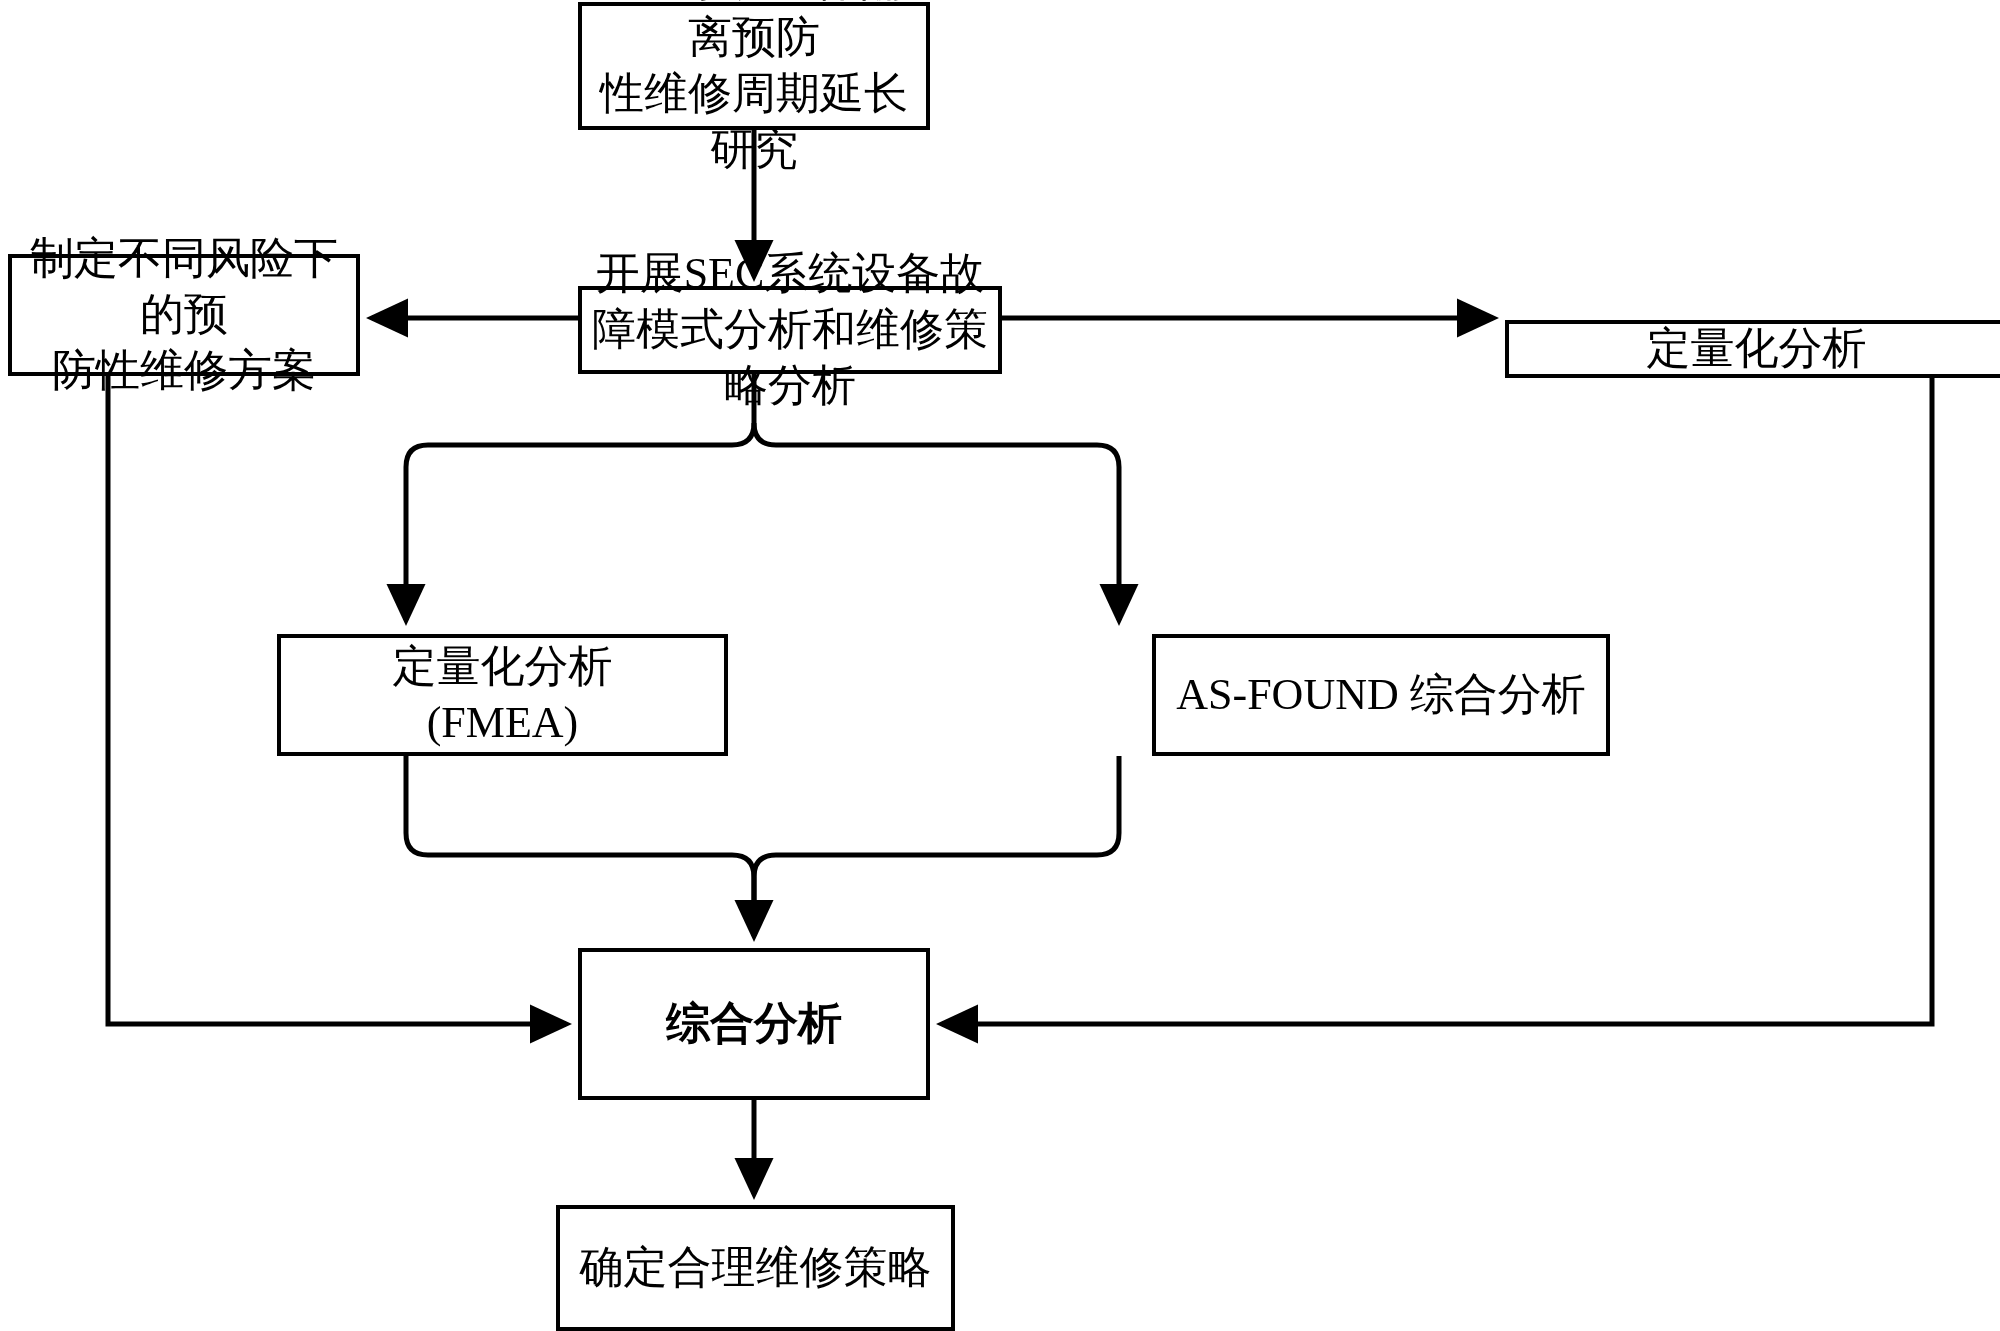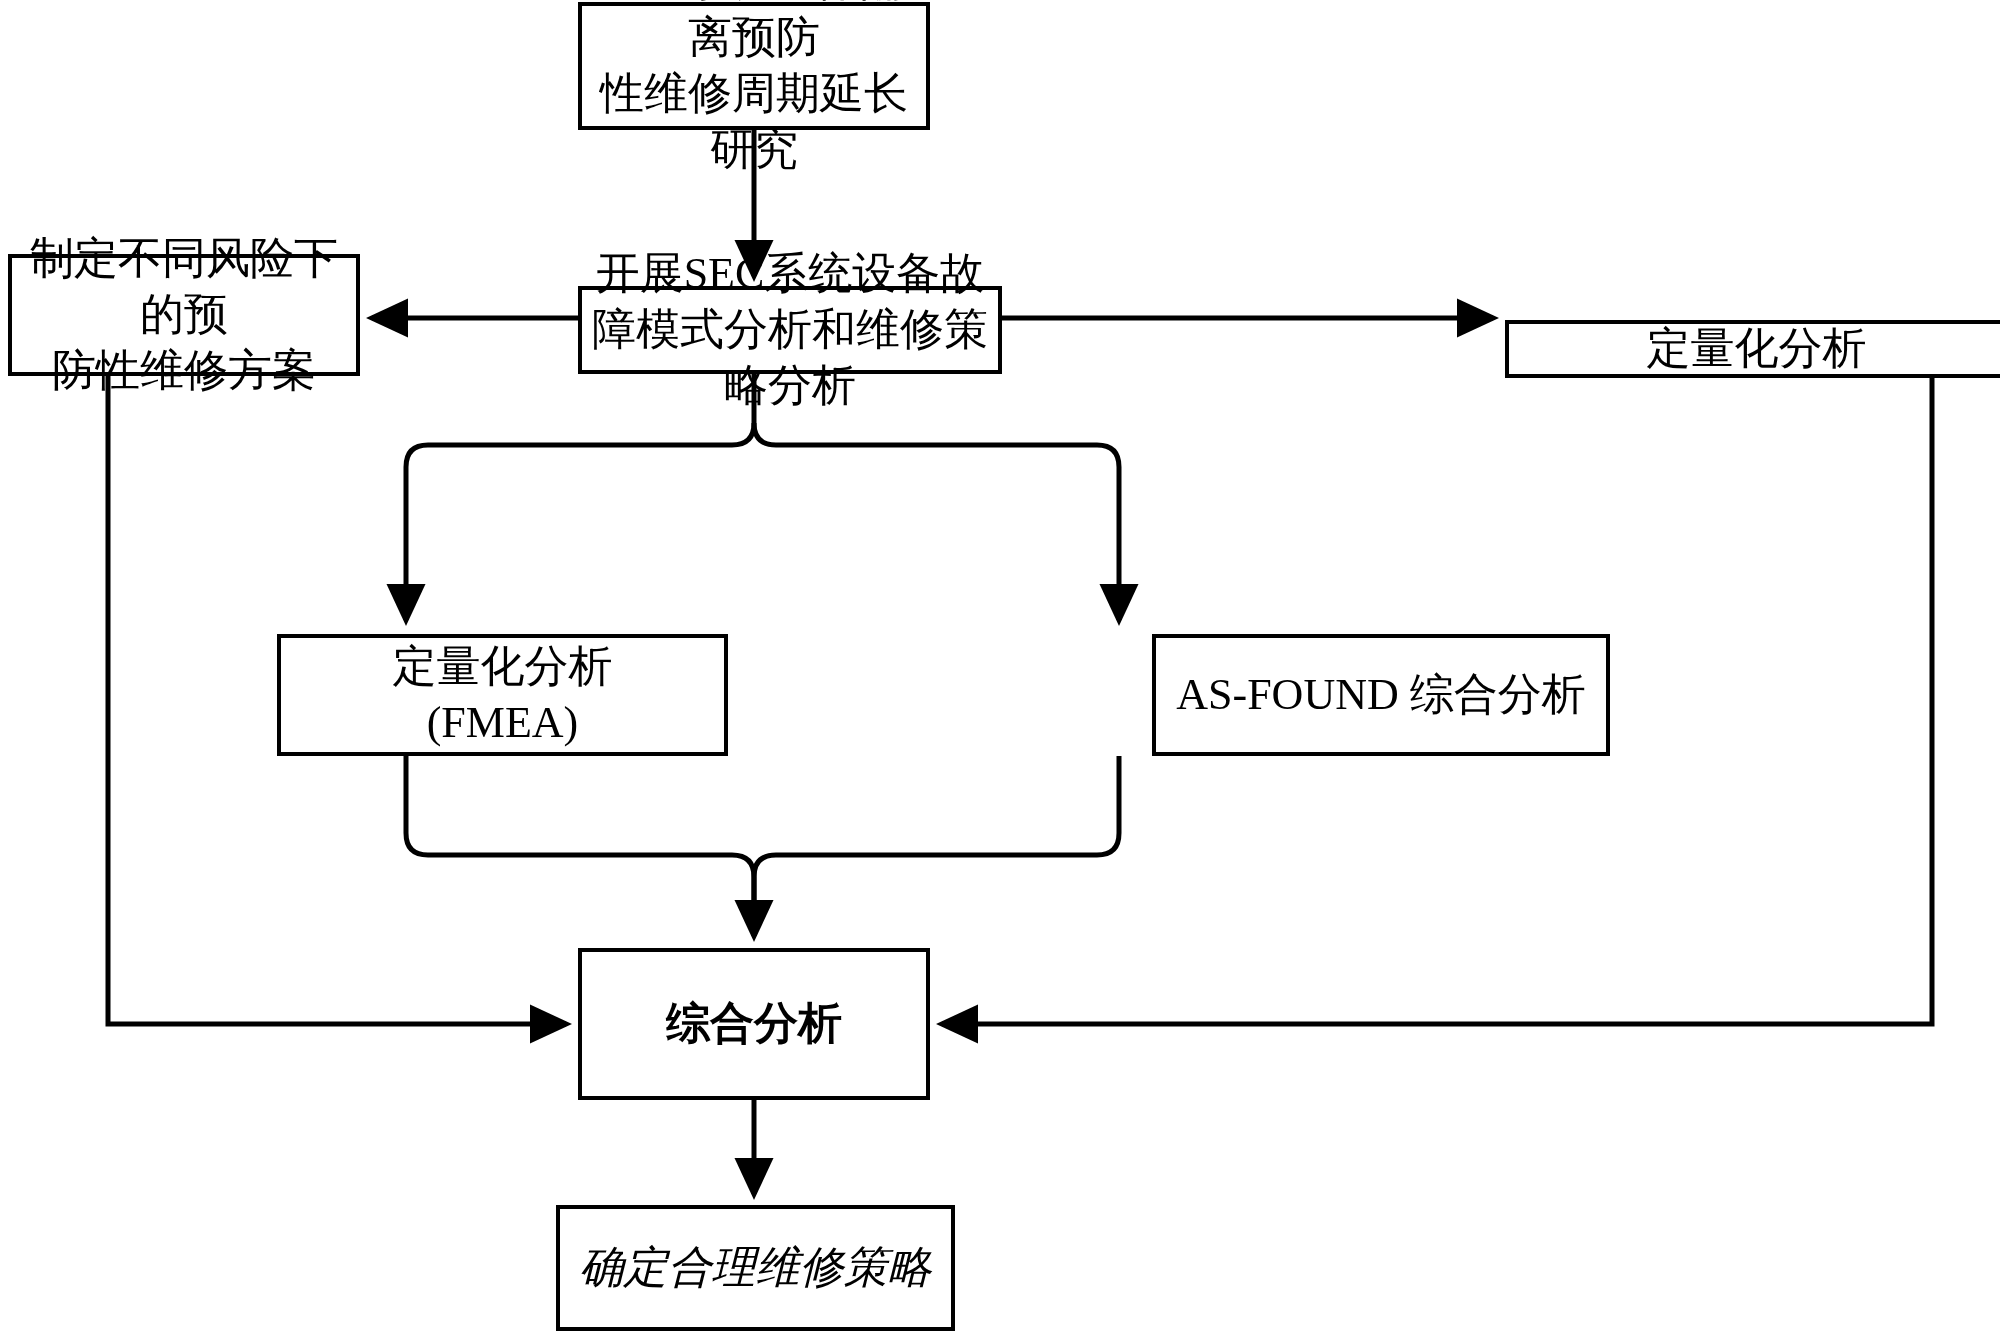--- a/index.html
+++ b/index.html
@@ -52,21 +52,21 @@
   #node-strategy     { left: 556px;  top: 1205px; width: 399px; height: 126px; }
 
   
   #node-title .label      { font-size: 44px; }
   #node-analysis .label   { font-size: 44px; line-height: 1.27; }
   #node-plan .label       { font-size: 44px; }
   #node-quant .label      { font-size: 44px; }
   #node-fmea .label       { font-size: 44px; }
   #node-asfound .label    { font-size: 44px; }
   #node-synth .label      { font-size: 44px; }
-  #node-strategy .label   { font-size: 44px; font-style: italic; }
+  #node-strategy .label   { font-size: 44px; }
 </style>
 </head>
 <body>
 
 <div id="canvas">
 
   <svg id="wires" viewBox="0 0 2000 1331" xmlns="http://www.w3.org/2000/svg">
     <defs>
       <marker id="arrowhead" markerWidth="9" markerHeight="9" refX="7.2" refY="4.5" orient="auto" markerUnits="strokeWidth">
         <path d="M0,0.6 L8.4,4.5 L0,8.4 z" fill="#000000"></path>

